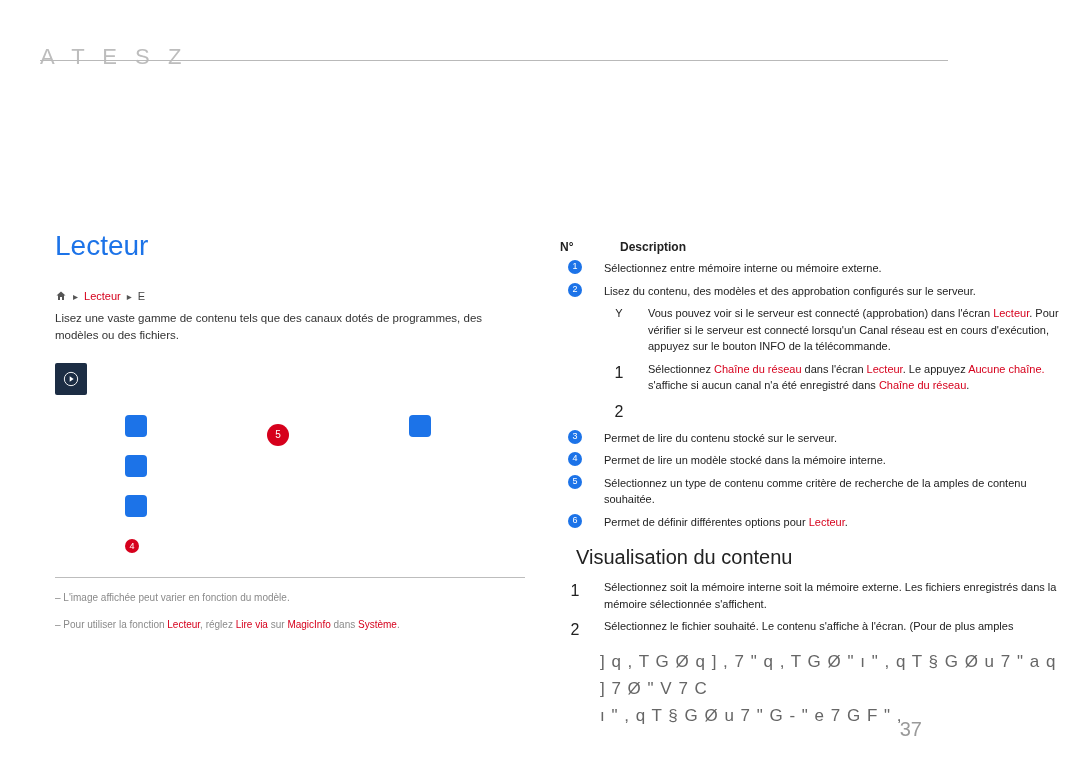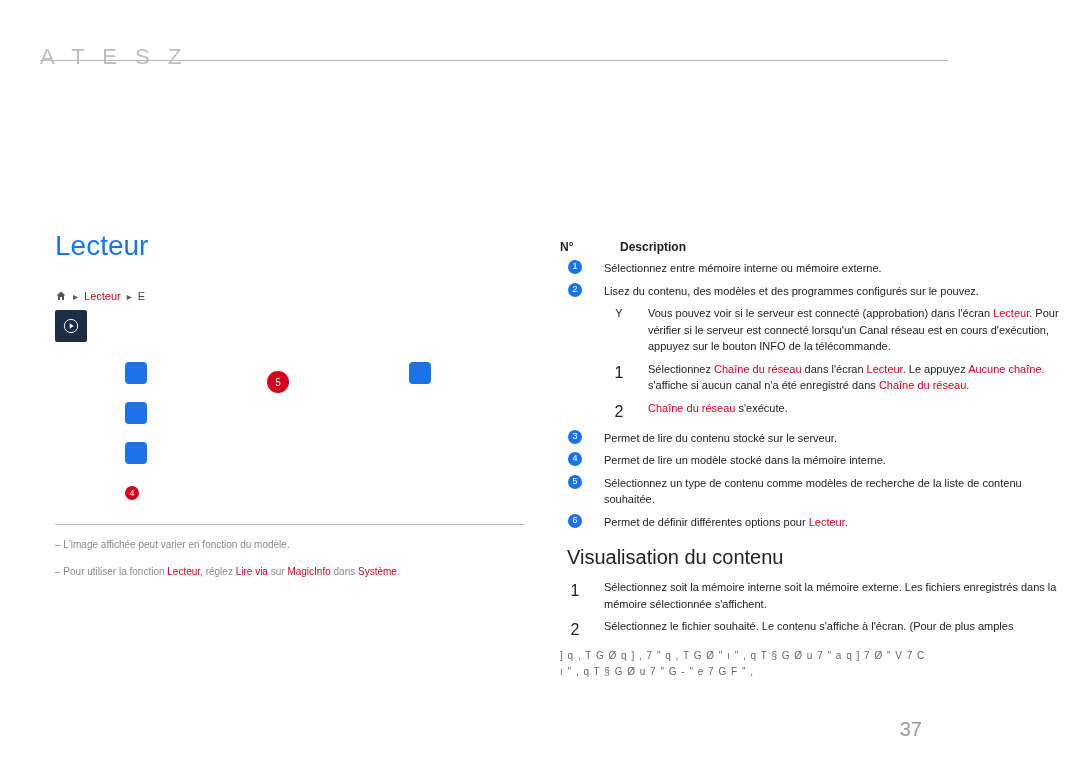--- a/index.html
+++ b/index.html
@@ -23,23 +23,23 @@
   .footnote .red { color: #d6001c; }
   .col-header { display:flex; gap: 30px; font-size: 12px; font-weight: 700; color:#222; margin-bottom: 6px; }
   .col-header .c1 { width: 30px; }
   .desc-row { display: flex; gap: 14px; font-size: 11px; line-height: 1.5; margin-bottom: 6px; }
   .desc-row .num { flex: 0 0 30px; display:flex; justify-content:center; }
   .desc-row .txt { flex: 1 1 auto; }
   .desc-row .txt .red { color:#d6001c; }
   .desc-row .txt .bold { font-weight: 400; }
   .circle { width:14px; height:14px; border-radius:50%; background:#1c73e8; color:#fff; font-size:9px; display:inline-flex; align-items:center; justify-content:center; }
   .subnum { font-size: 16px; font-weight: 400; color:#222; width: 30px; text-align:center; flex:0 0 30px; }
-  .h2 { font-size: 20px; color:#222; margin: 16px 0 10px 7px; }
+  .h2 { font-size: 20px; color:#222; margin: 16px 0 10px 16px; }
   .step-row .subnum { font-size: 16px; }
-  .garble { font-size: 10px; color:#666; letter-spacing: 1px; line-height:1.6; }
+  .garble { font-size: 17px; color:#666; letter-spacing: 1px; margin-left: 40px; line-height:1.6; }
   .page-num { position:absolute; right: 66px; bottom: 22px; font-size: 20px; color:#9a9a9a; }
   .home-icon { width:12px; height:12px; display:inline-block; }
   .arrow-icon::after { content: '▸'; font-size: 10px; color:#555; }
   .indent { padding-left: 44px; }
 </style>
 </head>
 <body>
 
 <div class="page">
   <span class="chapter-glyph">A  T  E  S    Z</span>
@@ -51,20 +51,21 @@
     <div class="breadcrumb">
       <svg class="home-icon" viewBox="0 0 24 24">
           <path fill="#555" d="M12 3l9 8h-3v9h-4v-6H10v6H6v-9H3z"></path>
         </svg>
       <span class="arrow-icon"></span>
       <span class="hl">Lecteur</span>
       <span class="arrow-icon"></span>
       <span>E</span>
     </div>
 
+    <p class="intro">Lisez une vaste gamme de contenu tels que des canaux dotés de programmes, des modèles ou des fichiers.</p>
 
     <div class="play-tile">
       <svg viewBox="0 0 24 24">
           <circle cx="12" cy="12" r="10" fill="none" stroke="#fff" stroke-width="1.4"></circle>
           <path d="M10 8l6 4-6 4z" fill="#fff"></path>
         </svg>
     </div>
 
     <div style="display:flex; align-items:center; gap:120px;">
       <div class="bsq" style="margin-left:70px"></div>
@@ -92,60 +93,57 @@
       <span class="num">
           <span class="circle">1</span>
         </span>
       <span class="txt">Sélectionnez entre mémoire interne ou mémoire externe.</span>
     </div>
 
     <div class="desc-row">
       <span class="num">
           <span class="circle">2</span>
         </span>
-      <span class="txt">Lisez du contenu, des modèles et des programmes configurés sur le pouvez.</span>
+      <span class="txt">Lisez du contenu, des modèles et des approbation configurés sur le serveur.</span>
     </div>
     <div class="desc-row indent">
       <span class="subnum" style="font-size:11px">Y</span>
       <span class="txt">
         <span>Vous pouvez voir si le serveur est connecté (approbation) dans l'écran </span><span class="red">Lecteur</span><span>. Pour vérifier si le serveur est connecté lorsqu'un Canal réseau est en cours d'exécution, appuyez sur le bouton </span><span class="bold">INFO</span><span> de la télécommande.</span>
       </span>
     </div>
 
     <div class="desc-row indent step-row">
       <span class="subnum">1</span>
       <span class="txt">
         <span>Sélectionnez </span><span class="red">Chaîne du réseau</span><span> dans l'écran </span><span class="red">Lecteur</span><span>. Le appuyez </span><span class="red">Aucune chaîne.</span><span> s'affiche si aucun canal n'a été enregistré dans </span><span class="red">Chaîne du réseau</span><span>.</span>
       </span>
     </div>
 
     <div class="desc-row indent step-row">
       <span class="subnum">2</span>
-      <span class="txt">
-        <span class="red">Chaîne du réseau</span><span> s'exécute.</span>
-      </span>
     </div>
 
     <div class="desc-row">
       <span class="num">
           <span class="circle">3</span>
         </span>
       <span class="txt">Permet de lire du contenu stocké sur le serveur.</span>
     </div>
     <div class="desc-row">
       <span class="num">
           <span class="circle">4</span>
         </span>
       <span class="txt">Permet de lire un modèle stocké dans la mémoire interne.</span>
     </div>
     <div class="desc-row">
       <span class="num">
           <span class="circle">5</span>
         </span>
-      <span class="txt">Sélectionnez un type de contenu comme modèles de recherche de la liste de contenu souhaitée.</span>
+      <span class="txt">Sélectionnez un type de contenu comme critère de recherche de la amples de contenu souhaitée.</span>
     </div>
     <div class="desc-row">
       <span class="num">
           <span class="circle">6</span>
         </span>
       <span class="txt">
         <span>Permet de définir différentes options pour </span><span class="red">Lecteur</span><span>.</span>
       </span>
     </div>
 

